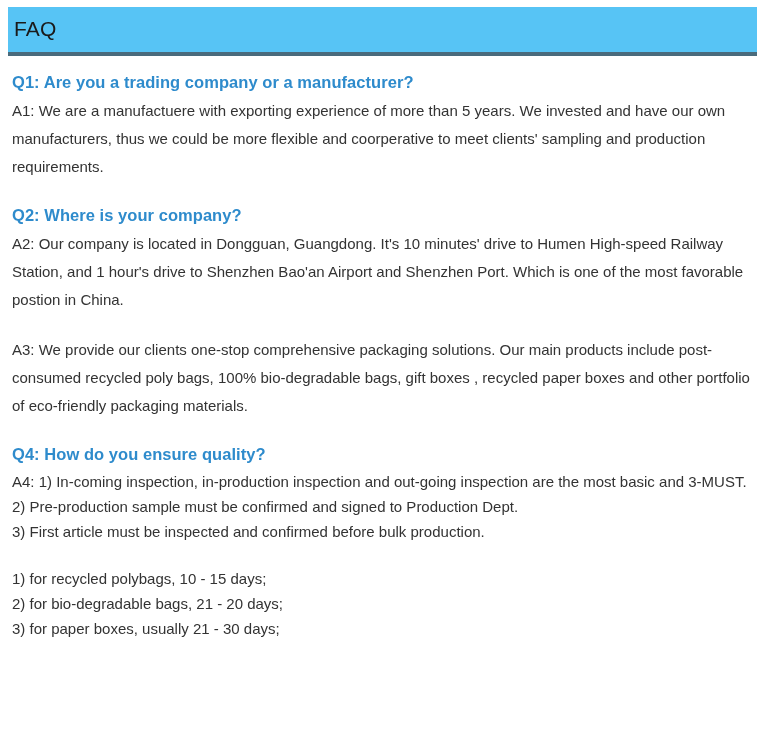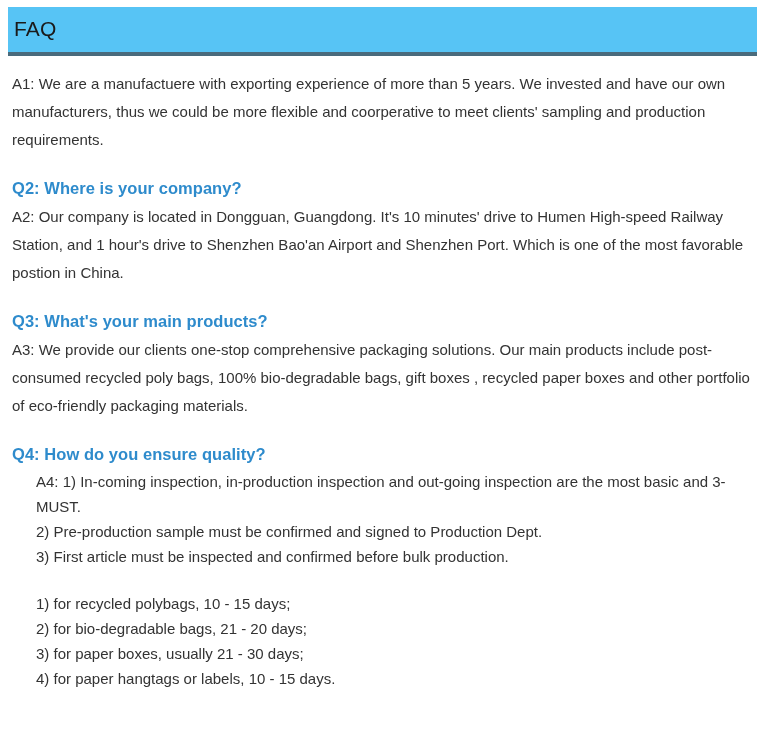--- a/index.html
+++ b/index.html
@@ -74,64 +74,62 @@
     font-size: 15px;
     color: #333333;
     line-height: 28px;
     margin: 0;
     max-width: 740px;
   }
 
   
   .faq-answer.compact {
     line-height: 25px;
-    margin-left: 24px;
   }
   .faq-answer .ans-line {
     display: block;
   }
 </style>
 </head>
 <body>
 
 <div class="page">
 
   <div class="faq-header">
     <div class="faq-header-title">FAQ</div>
   </div>
 
   <div class="faq-body">
       <div class="faq-item">
+        <div class="faq-question">Q1: Are you a trading company or a manufacturer?</div>
         <div class="faq-answer">
           <span class="ans-line">A1: We are a manufactuere with exporting experience of more than 5 years. We invested and have our own manufacturers, thus we could be more flexible and coorperative to meet clients' sampling and production requirements.</span>
         </div>
       </div>
       <div class="faq-item">
         <div class="faq-question">Q2: Where is your company?</div>
         <div class="faq-answer">
           <span class="ans-line">A2: Our company is located in Dongguan, Guangdong. It's 10 minutes' drive to Humen High-speed Railway Station, and 1 hour's drive to Shenzhen Bao'an Airport and Shenzhen Port. Which is one of the most favorable postion in China.</span>
         </div>
       </div>
       <div class="faq-item">
-        <div class="faq-question">Q3: What's your main products?</div>
         <div class="faq-answer">
           <span class="ans-line">A3: We provide our clients one-stop comprehensive packaging solutions. Our main products include post-consumed recycled poly bags, 100% bio-degradable bags, gift boxes , recycled paper boxes and other portfolio of eco-friendly packaging materials.</span>
         </div>
       </div>
       <div class="faq-item">
         <div class="faq-question">Q4: How do you ensure quality?</div>
         <div class="faq-answer compact">
           <span class="ans-line">A4: 1) In-coming inspection, in-production inspection and out-going inspection are the most basic and 3-MUST.</span>
           <span class="ans-line">2) Pre-production sample must be confirmed and signed to Production Dept.</span>
           <span class="ans-line">3) First article must be inspected and confirmed before bulk production.</span>
         </div>
       </div>
       <div class="faq-item">
         <div class="faq-answer compact">
           <span class="ans-line">1) for recycled polybags, 10 - 15 days;</span>
           <span class="ans-line">2) for bio-degradable bags, 21 - 20 days;</span>
           <span class="ans-line">3) for paper boxes, usually 21 - 30 days;</span>
-          <span class="ans-line">4) for paper hangtags or labels, 10 - 15 days.</span>
         </div>
       </div>
     </div>
 
 </div>
 
 </body></html>

